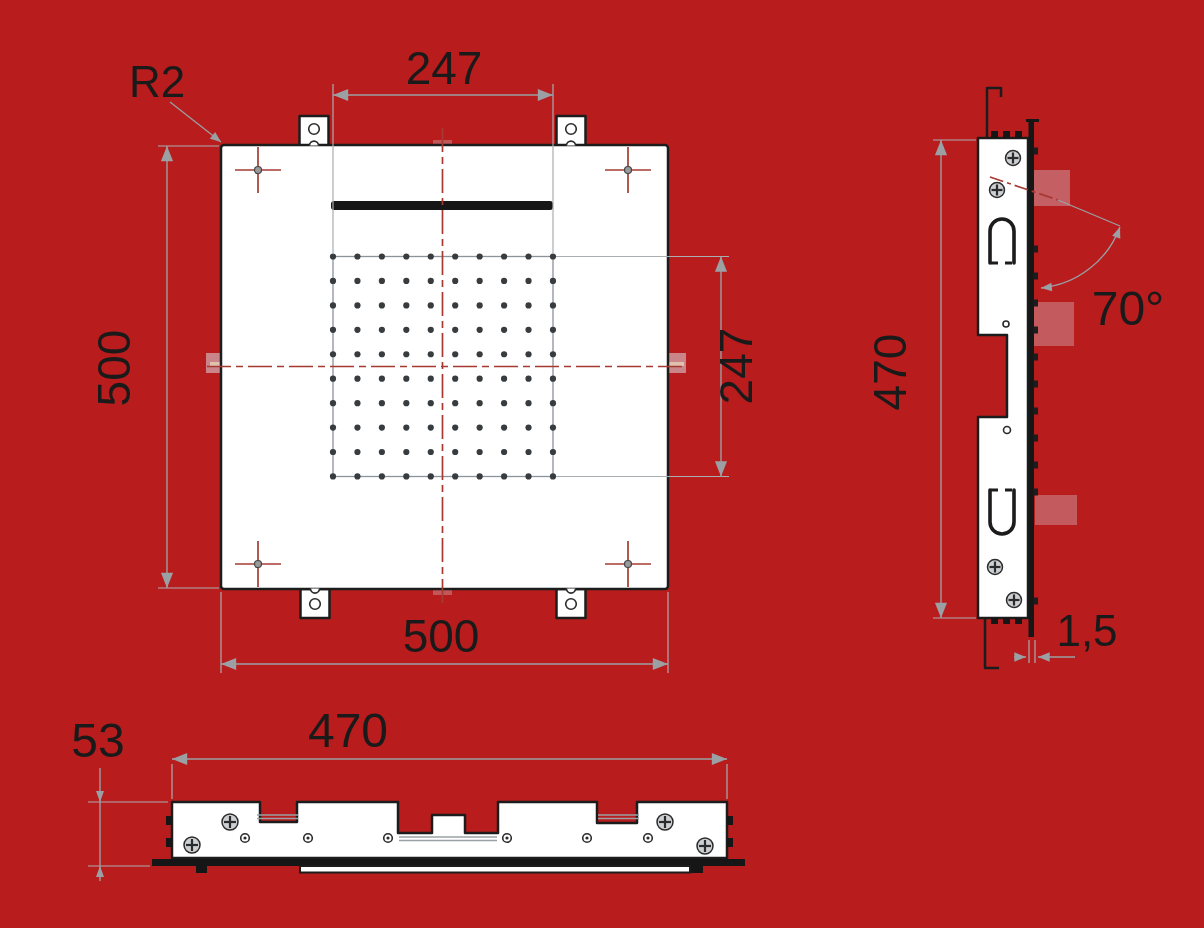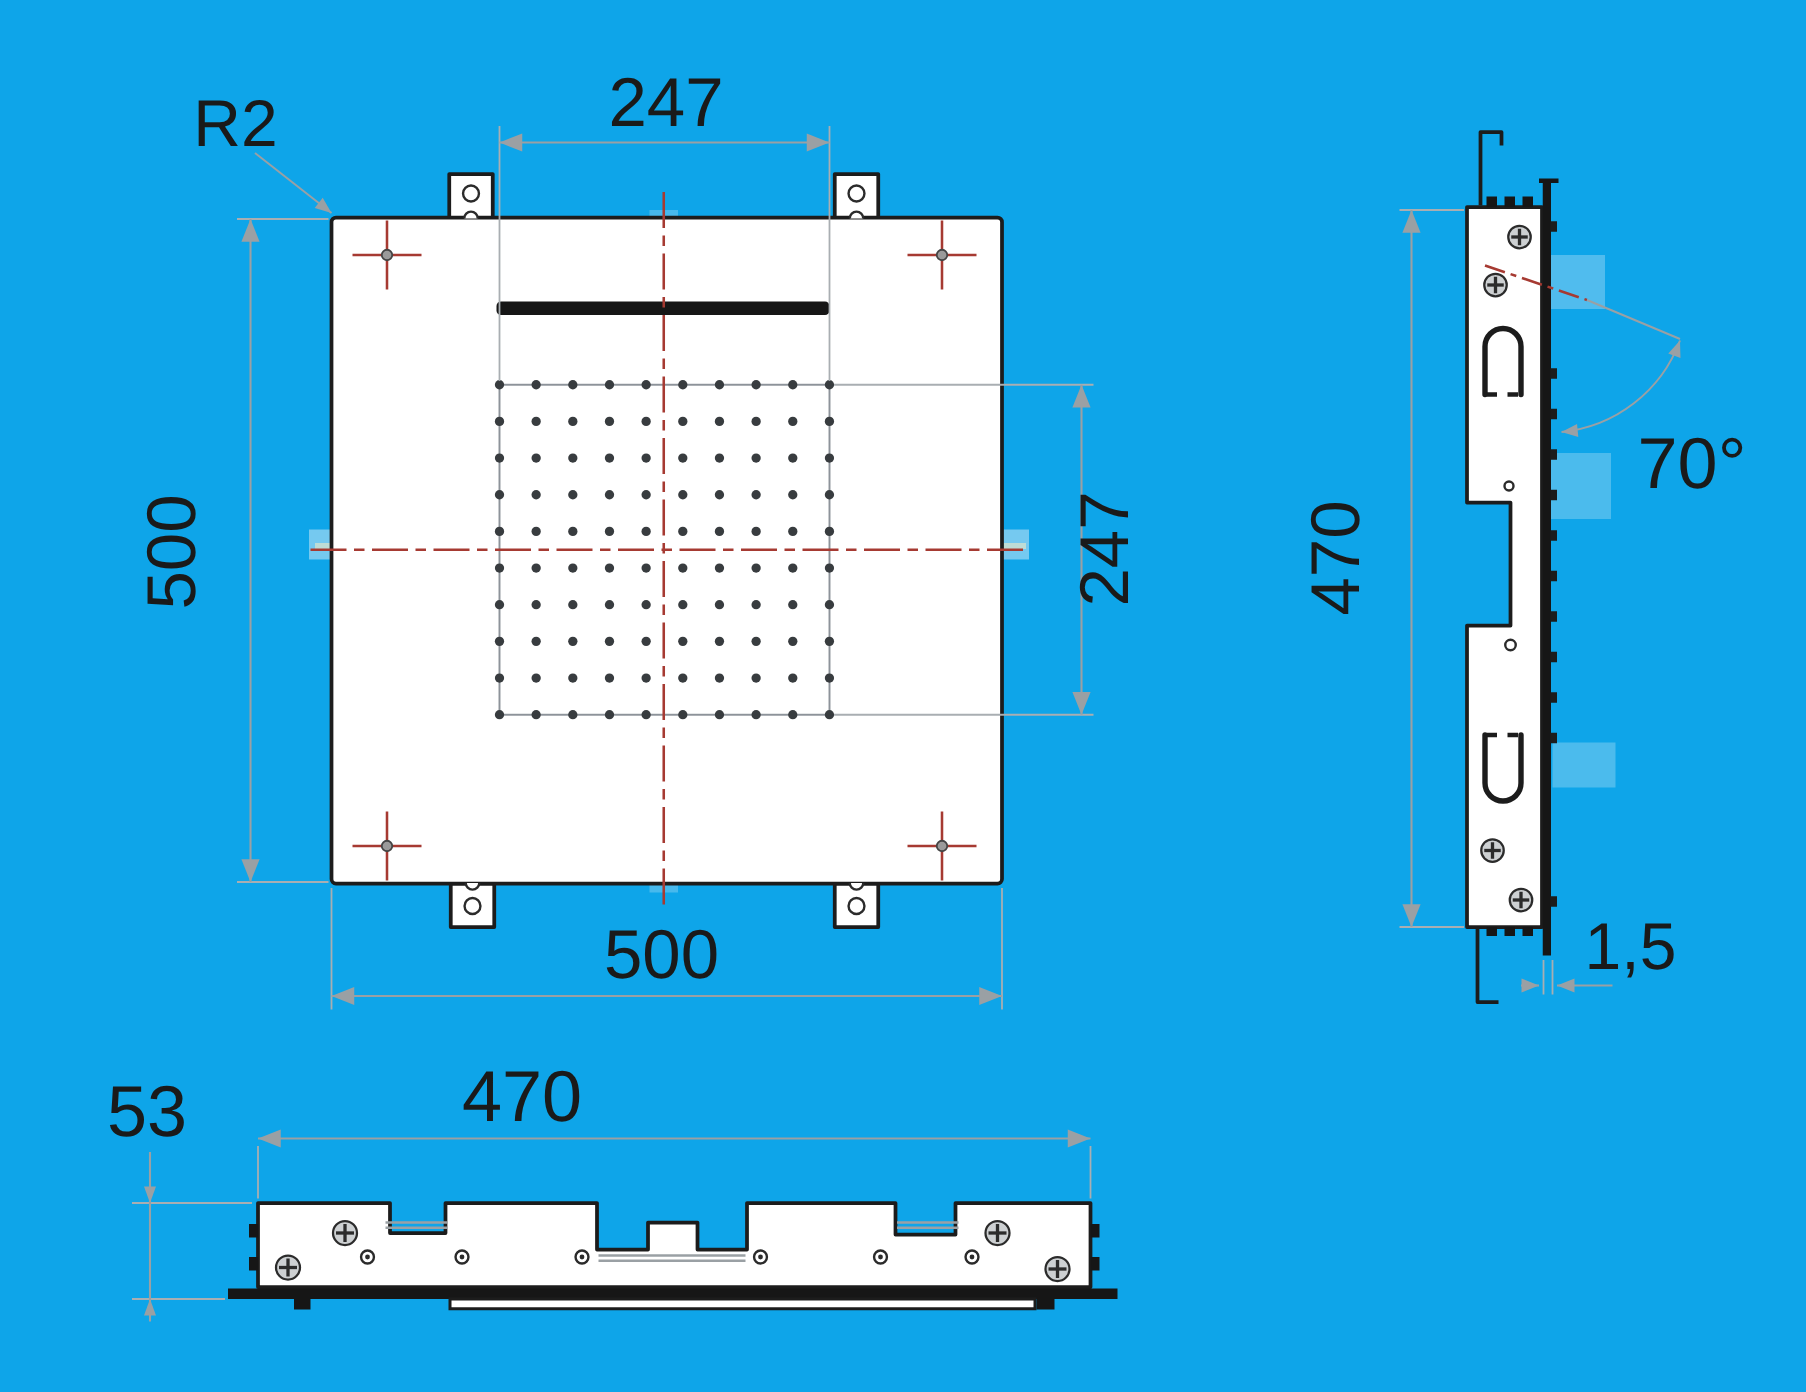--- a/index.html
+++ b/index.html
@@ -1,16 +1,16 @@
 <!DOCTYPE html>
 <html><head>
 <meta charset="utf-8">
 <style>
   html,body { margin:0; padding:0; background:#ffffff; }
-  .stage { position:relative; width:1204px; height:928px; background:#0ea5e9; overflow:hidden; }
+  .stage { position:relative; width:1204px; height:928px; background:#b91c1c; overflow:hidden; }
   svg { display:block; }
   .ol   { stroke:#1c1c1c; stroke-width:2.5; fill:none; stroke-linejoin:round; }
   .olf  { stroke:#1c1c1c; stroke-width:2.5; fill:#ffffff; stroke-linejoin:round; }
   .olthin { stroke:#1c1c1c; stroke-width:2; fill:#ffffff; }
   .thick{ fill:#161616; stroke:none; }
   .dim  { stroke:#9aa0a4; stroke-width:1.4; fill:none; }
   .ext  { stroke:#a9aeb2; stroke-width:1.2; fill:none; }
   .lead { stroke:#9aa0a4; stroke-width:1.3; fill:none; }
   .dimtxt { font-family:"Liberation Sans", sans-serif; font-size:46px; fill:#1a1a1a; text-anchor:middle; }
   .dimtxt.sm { font-size:44px; }

